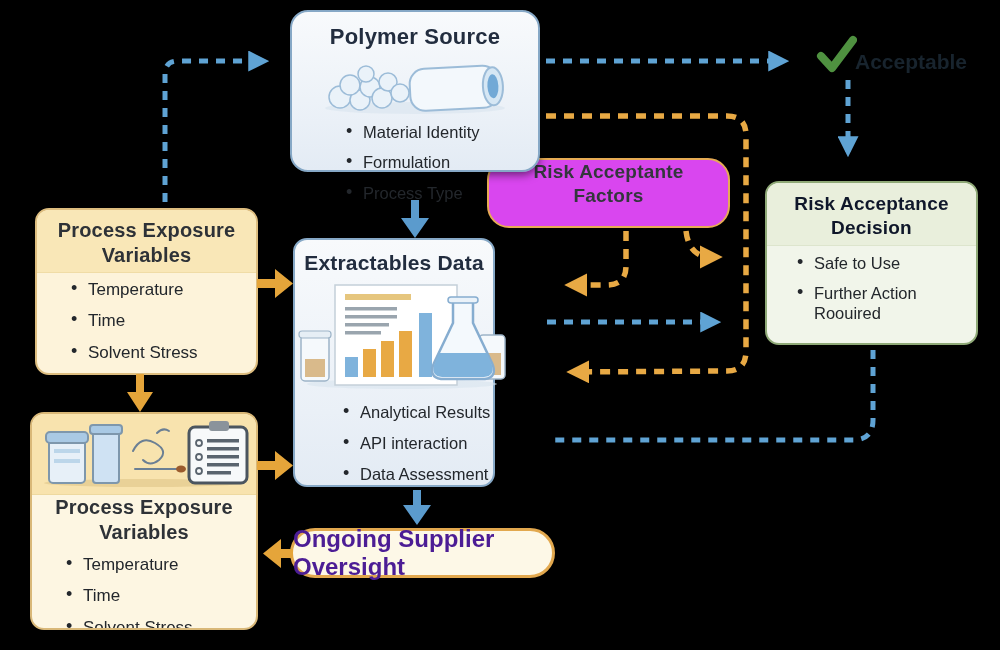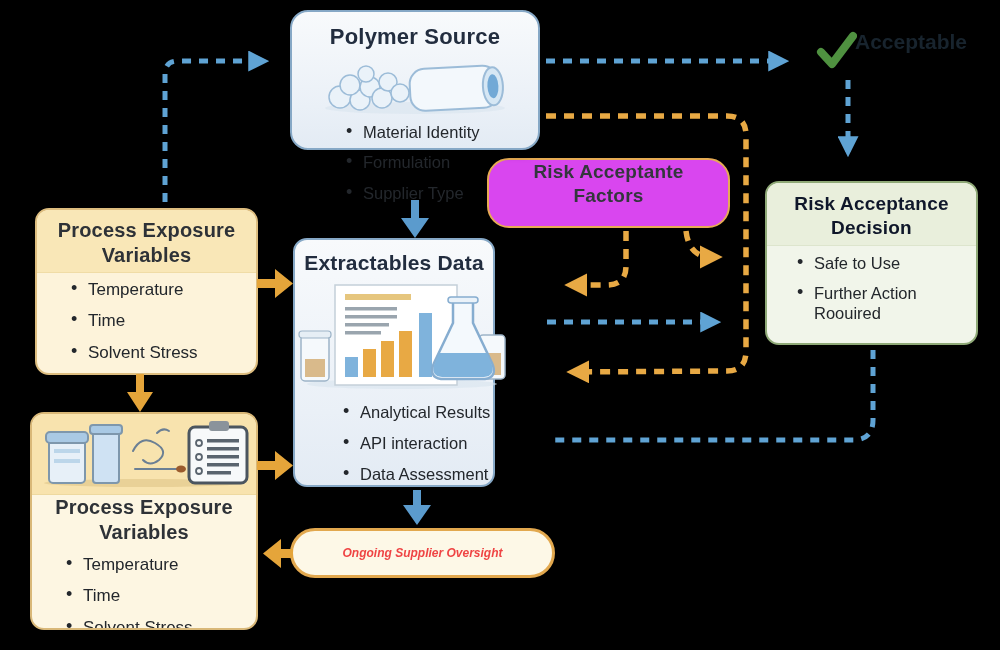--- a/index.html
+++ b/index.html
@@ -24,21 +24,21 @@
 </head>
 <body>
 
 <div class="stage">
 
   <div class="node card" style="left:487px;top:158px;width:243px;height:70px;border-radius:22px;
               background:#d946ef;border:2px solid #e6ab54;display:flex;align-items:flex-start;justify-content:center;">
     <div class="title" style="font-size:19px;color:#33373c;width:180px;">Risk Acceptante Factors</div>
   </div>
 
-  <div class="node card blue-card" style="left:290px;top:10px;width:250px;height:140px;border-radius:18px;">
+  <div class="node card blue-card" style="left:290px;top:10px;width:250px;height:162px;border-radius:18px;">
     <div class="title" style="margin-top:11px;font-size:22px;">Polymer Source</div>
     <svg width="210" height="62" viewBox="0 0 210 62" style="display:block;margin:2px auto 0;">
       <ellipse cx="105" cy="55" rx="90" ry="6" fill="#d8e4ee" opacity=".6"></ellipse>
       <g stroke="#9cbcd8" stroke-width="1.5" fill="#eaf2f9">
         <circle cx="30" cy="44" r="11"></circle>
           <circle cx="50" cy="47" r="10"></circle>
         <circle cx="40" cy="32" r="10"></circle>
           <circle cx="60" cy="34" r="10"></circle>
         <circle cx="72" cy="45" r="10"></circle>
           <circle cx="78" cy="29" r="9"></circle>
@@ -47,25 +47,25 @@
       </g>
       <g transform="rotate(-3 150 36)">
         <rect x="100" y="14" width="88" height="42" rx="15" fill="#f3f8fc" stroke="#9cbcd8" stroke-width="2"></rect>
         <ellipse cx="183" cy="35" rx="10" ry="19" fill="#d6e7f4" stroke="#9cbcd8" stroke-width="2"></ellipse>
         <ellipse cx="183" cy="35" rx="5.5" ry="12" fill="#72a9d6"></ellipse>
       </g>
     </svg>
     <ul class="bullets" style="margin:8px 0 0 52px;font-size:16.5px;">
       <li>Material Identity</li>
       <li>Formulation</li>
-      <li>Supplier Type</li>
-    </ul>
-  </div>
-
-  <div class="node" style="left:815px;top:30px;width:180px;height:44px;display:flex;align-items:flex-start;">
+      <li>Process Type</li>
+    </ul>
+  </div>
+
+  <div class="node" style="left:815px;top:30px;width:180px;height:44px;display:flex;align-items:flex-end;">
     <svg width="42" height="40" viewBox="0 0 42 40">
       <path d="M6 22 L17 34 L38 6" fill="none" stroke="#4f9140" stroke-width="8" stroke-linecap="round" stroke-linejoin="round"></path>
     </svg>
     <span style="font-weight:bold;font-size:21px;color:#18242e;margin-left:-2px;">Acceptable</span>
   </div>
 
   <div class="node card green-card" style="left:765px;top:181px;width:213px;height:164px;border-radius:14px;overflow:hidden;">
     <div class="hdr-band" style="height:62px;background:#e9efdc;border-bottom:1px solid #dde5cd;"></div>
     <div class="title" style="position:relative;margin-top:9px;font-size:19px;color:#0f172a;width:160px;margin-left:auto;margin-right:auto;">Risk Acceptance Decision</div>
     <ul class="bullets" style="position:relative;margin:14px 0 0 28px;font-size:16.5px;width:165px;">
@@ -155,21 +155,21 @@
     <div class="title" style="position:relative;margin-top:6px;font-size:20px;color:#2e3237;width:190px;margin-left:auto;margin-right:auto;">Process Exposure Variables</div>
     <ul class="bullets" style="position:relative;margin:10px 0 0 32px;">
       <li>Temperature</li>
       <li>Time</li>
       <li>Solvent Stress</li>
     </ul>
   </div>
 
   <div class="node pill" style="left:290px;top:528px;width:265px;height:50px;display:flex;align-items:center;justify-content:center;
               box-shadow:0 3px 8px rgba(0,0,0,.5);">
-    <div style="font-weight:bold;font-size:12px;color:#ef4444;font-style:italic;">Ongoing Supplier Oversight</div>
+    <div style="font-weight:bold;font-size:24px;color:#4c1d95;">Ongoing Supplier Oversight</div>
   </div>
 
   <svg class="arrows" width="1000" height="650" viewBox="0 0 1000 650">
     <defs>
       <marker id="mb" viewBox="0 0 10 10" refX="7.5" refY="5" markerWidth="4.2" markerHeight="4.2" orient="auto">
         <path d="M0 0 L10 5 L0 10 z" fill="#5fa3d4"></path>
       </marker>
       <marker id="mo" viewBox="0 0 10 10" refX="7.5" refY="5" markerWidth="4.2" markerHeight="4.2" orient="auto">
         <path d="M0 0 L10 5 L0 10 z" fill="#e8a944"></path>
       </marker>

